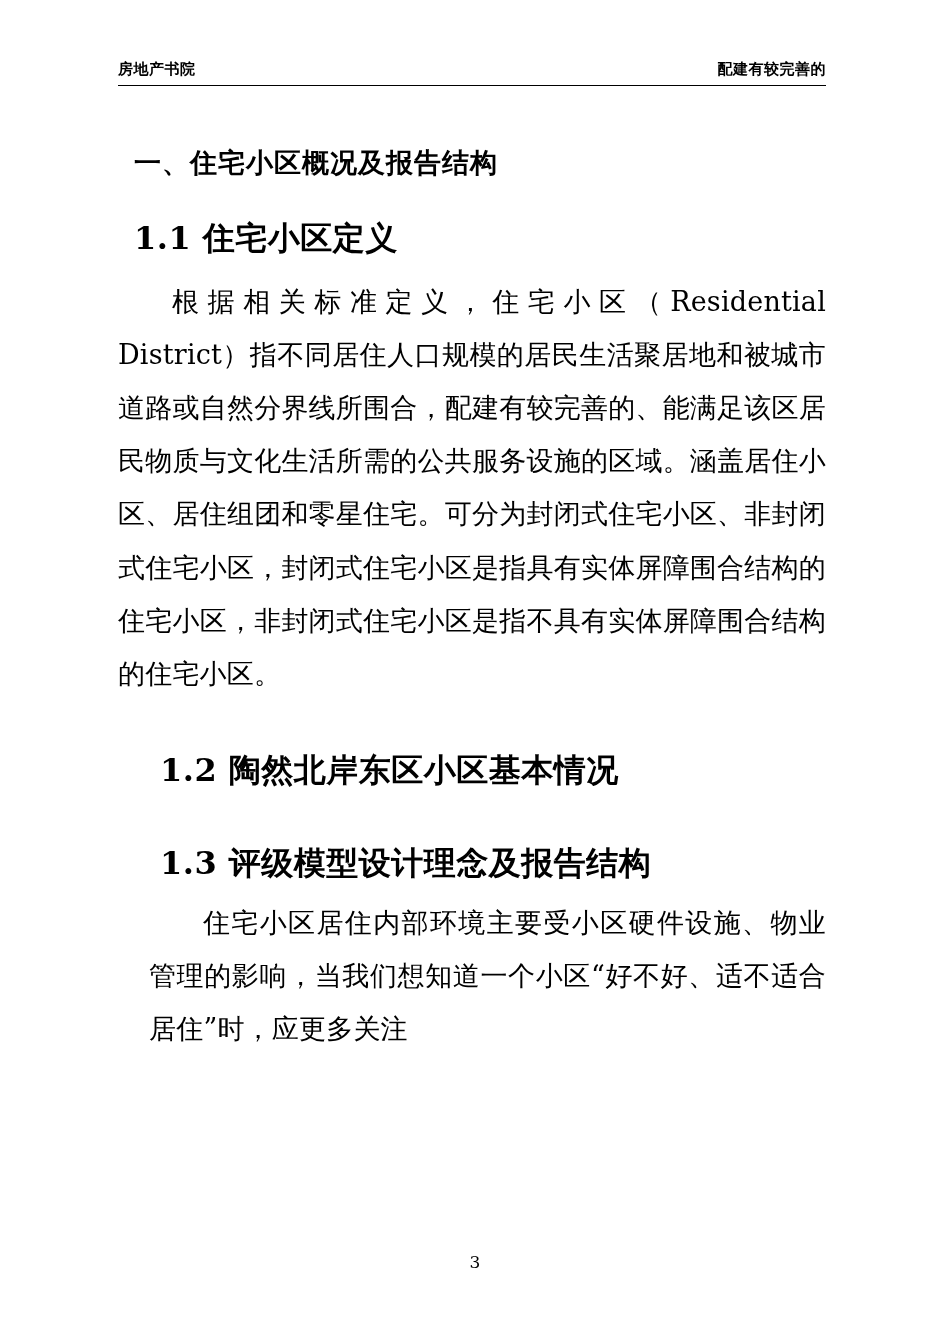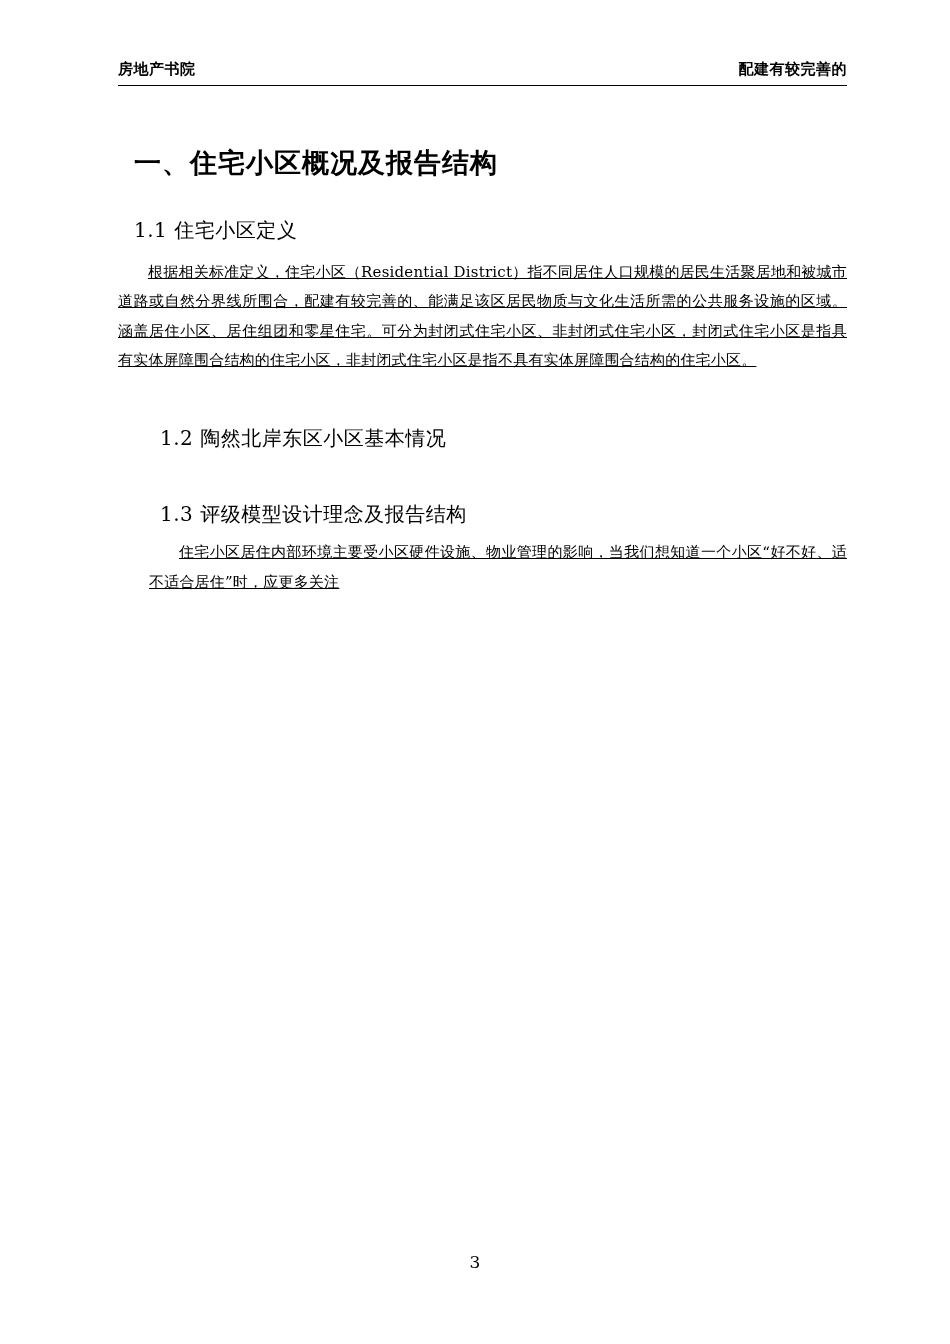--- a/index.html
+++ b/index.html
@@ -13,21 +13,21 @@
     height: 1344px;
     background: #ffffff;
     box-sizing: border-box;
     font-family: "DejaVu Serif", "Liberation Serif", serif;
     color: #000000;
     overflow: hidden;
   }
   .content {
     position: absolute;
     left: 118px;
-    right: 103px;
+    right: 124px;
     top: 60px;
   }
   
   .header-row {
     display: flex;
     justify-content: space-between;
     align-items: flex-end;
     font-size: 15px;
     font-weight: bold;
     letter-spacing: 0.5px;
@@ -40,40 +40,39 @@
   
   h1.sec {
     font-size: 27px;
     font-weight: bold;
     margin: 58px 0 0 0;
     padding-left: 16px;
     letter-spacing: 1px;
     line-height: 1.4;
   }
   h2.sub {
-    font-size: 20px;
-    font-weight: normal;
+    font-size: 32px;
+    font-weight: bold;
     margin: 34px 0 0 0;
     padding-left: 16px;
     letter-spacing: 0.5px;
     line-height: 1.4;
   }
   h2.sub.indent2 {
     padding-left: 42px;
     margin-top: 48px;
   }
   p.body {
-    font-size: 15px;
+    font-size: 27px;
     line-height: 1.97;
     margin: 14px 0 0 0;
     text-align: justify;
     text-justify: inter-ideograph;
     text-indent: 2em;
     letter-spacing: 0.2px;
-    text-decoration: underline;
   }
   p.body.tight {
     margin-top: 10px;
     margin-left: 31px;
   }
   .pagenum {
     position: absolute;
     left: 0;
     right: 0;
     bottom: 72px;

